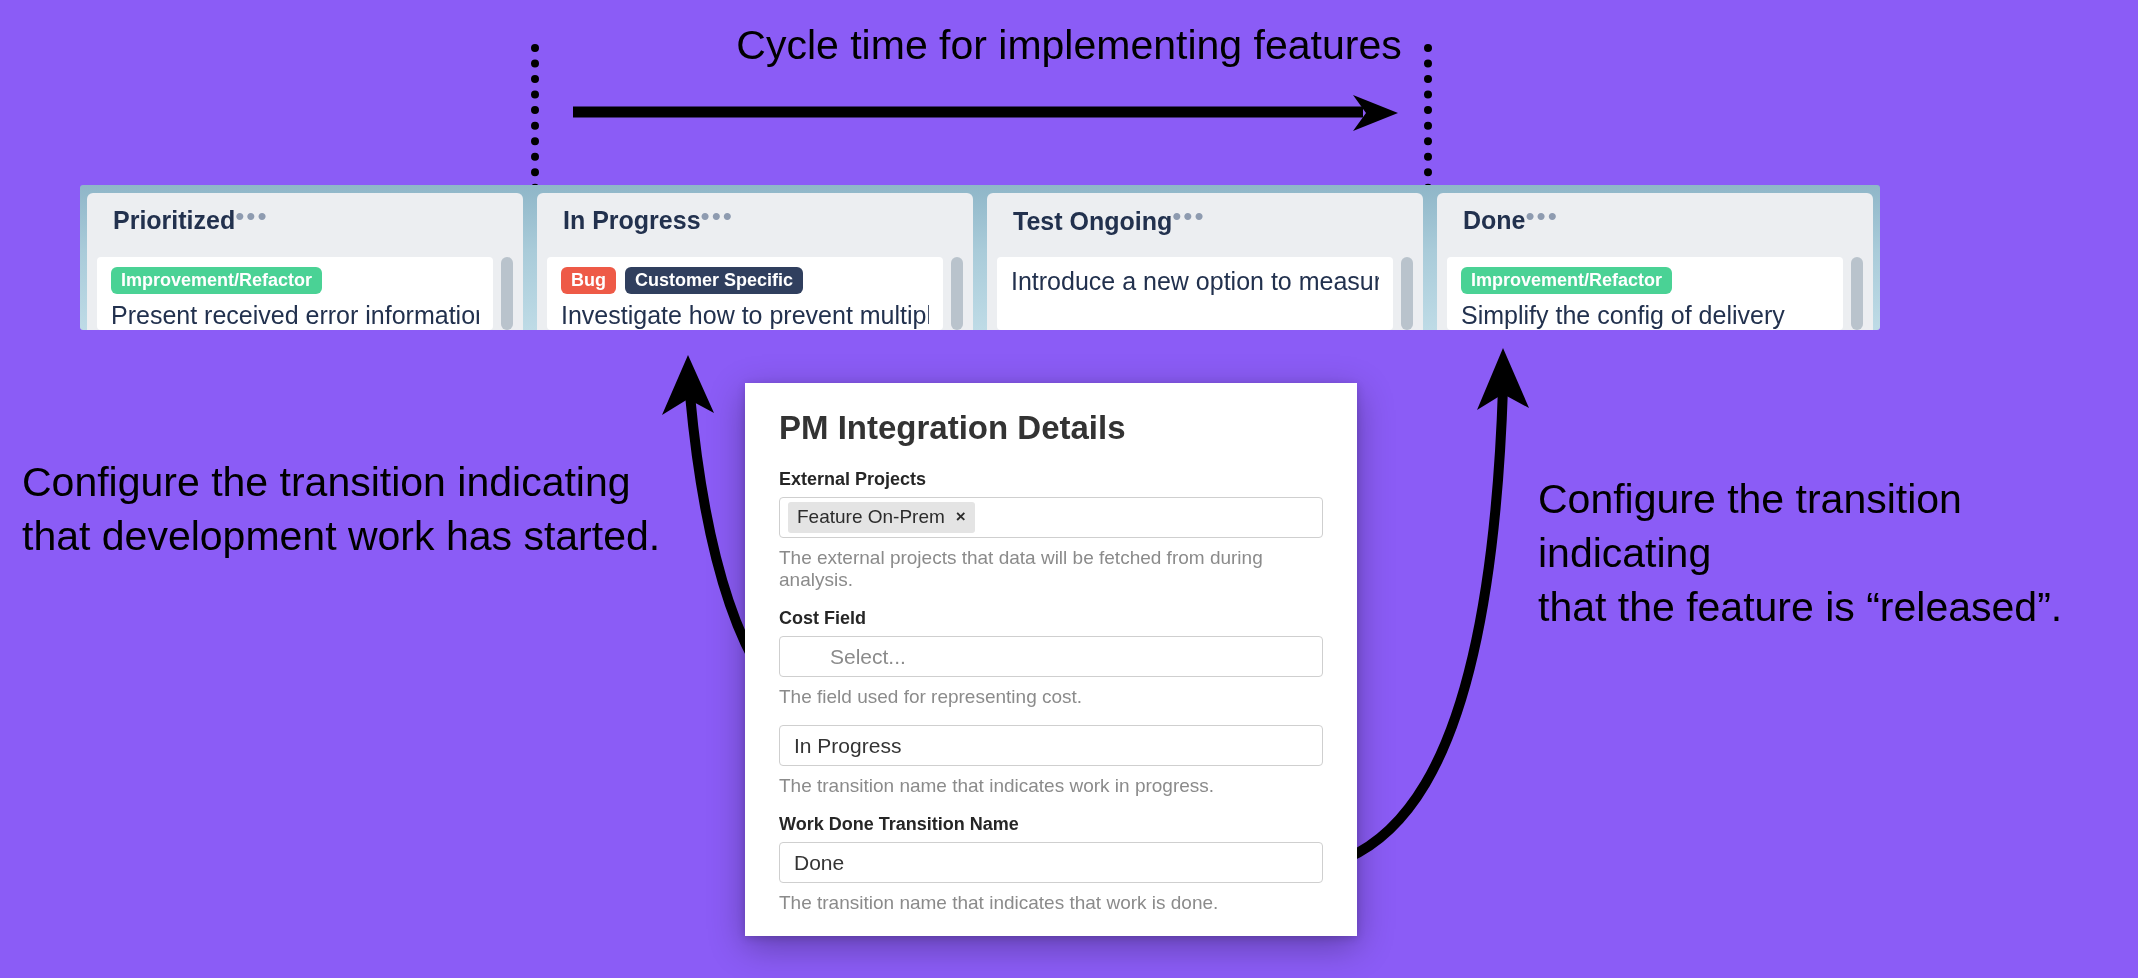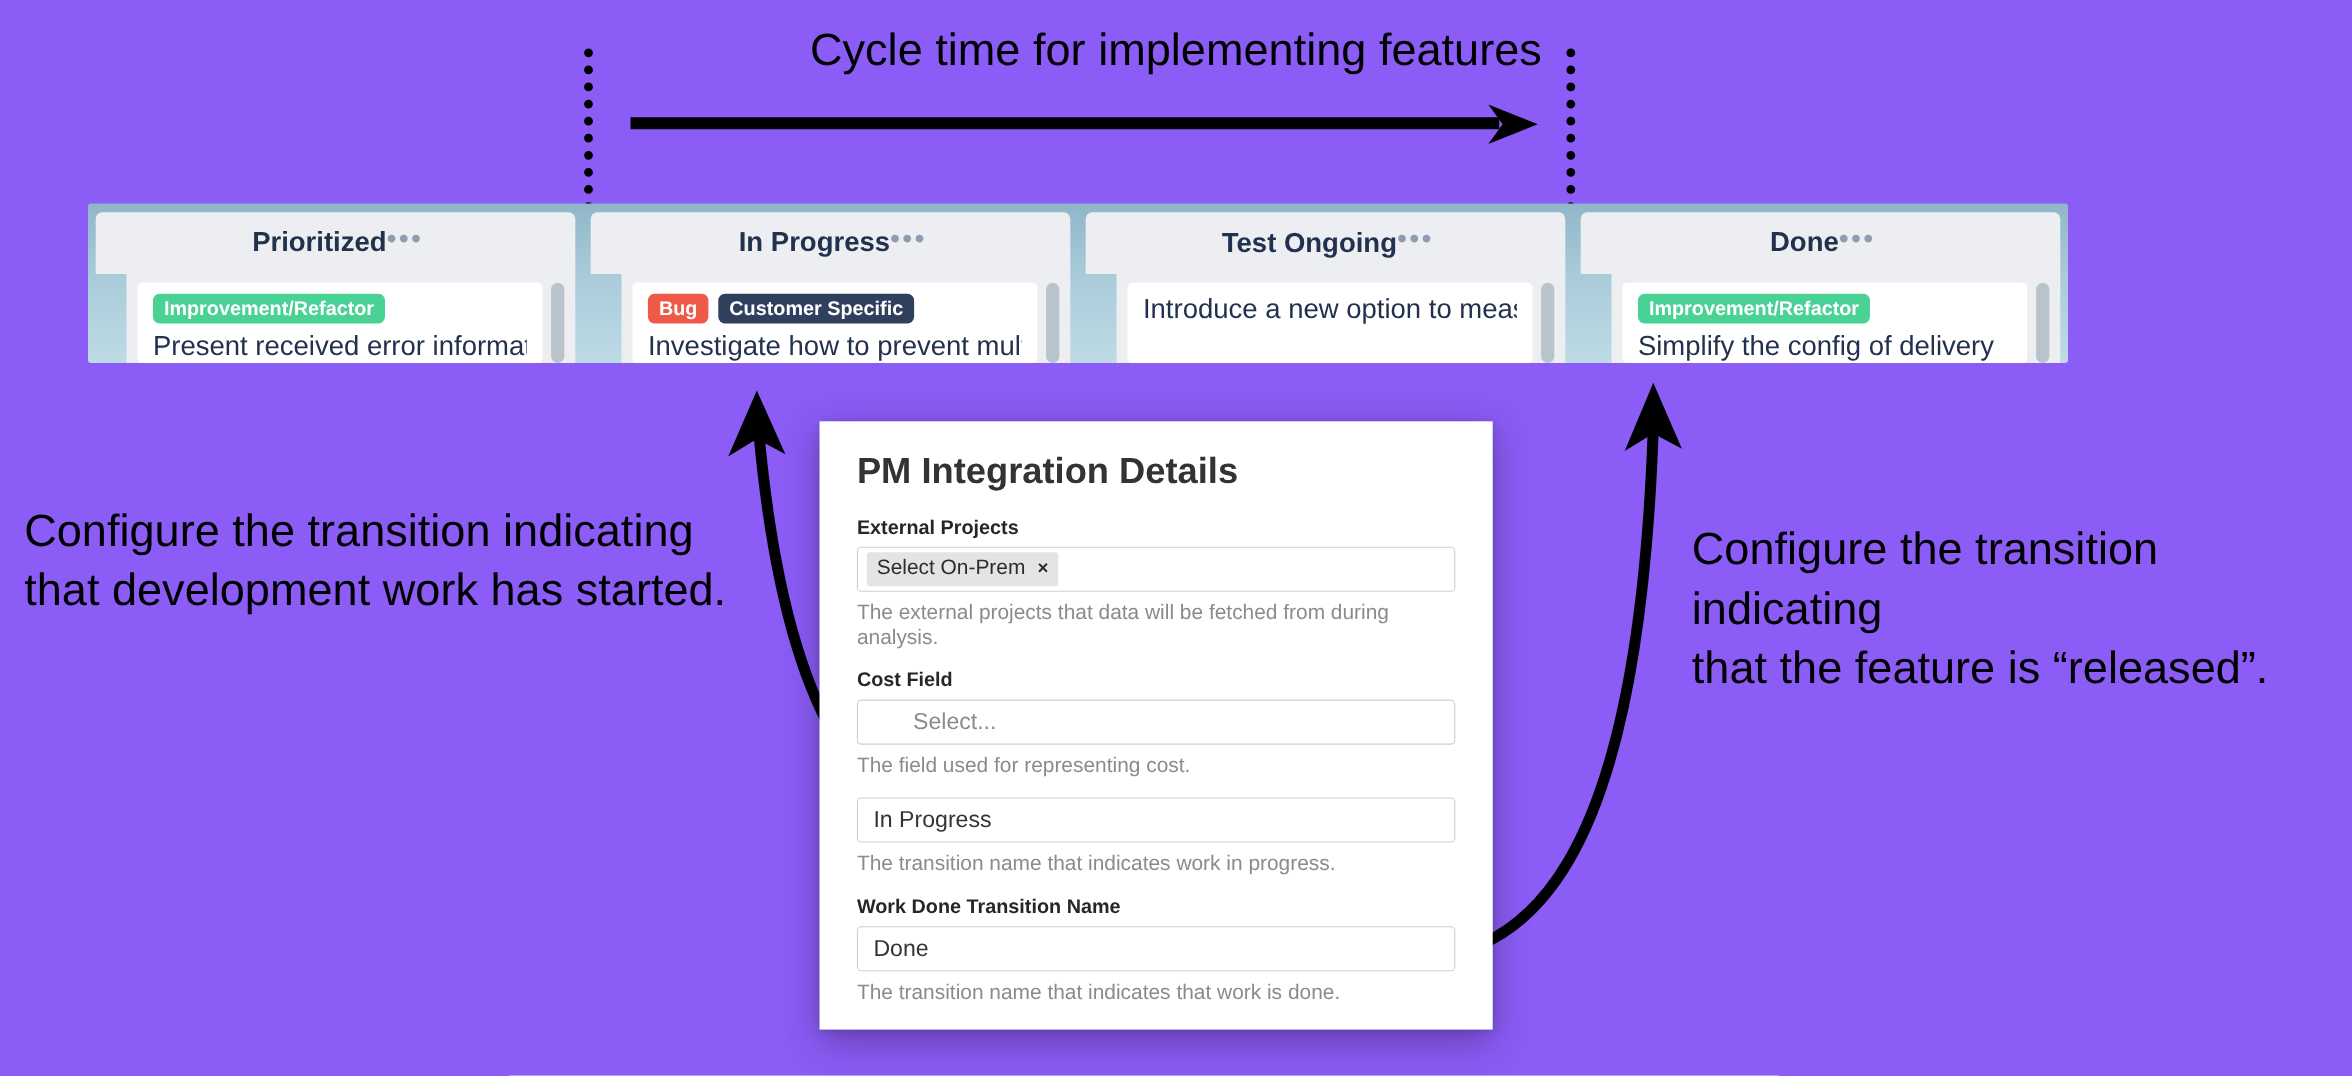--- a/index.html
+++ b/index.html
@@ -71,21 +71,21 @@
     min-width: 0;
   }
   .col-head {
     background: #eceef1;
     border-radius: 6px 6px 0 0;
     height: 56px;
     display: flex;
     align-items: center;
     padding: 0 22px 0 26px;
     box-sizing: border-box;
-    justify-content: center;
+    justify-content: flex-start;
   }
   .col-title {
     font-size: 25px;
     font-weight: bold;
     color: #22314e;
     white-space: nowrap;
     overflow: hidden;
   }
   .col-dots {
     color: #8e9bb0;
@@ -93,21 +93,20 @@
     letter-spacing: 2px;
     line-height: 10px;
     padding-bottom: 10px;
   }
   .col-body {
     background: #eceef1;
     flex: 1;
     padding: 8px 10px 0 10px;
     box-sizing: border-box;
     display: flex;
-    margin-left: 28px;
   }
   .card {
     background: #ffffff;
     border-radius: 4px;
     flex: 1;
     padding: 10px 14px 0 14px;
     box-sizing: border-box;
     min-width: 0;
     overflow: hidden;
   }
@@ -317,21 +316,21 @@
     <path d="M 0 520 C 150 545 245 430 258 40" stroke="#000" stroke-width="10" fill="none" stroke-linecap="round"></path>
     <polygon points="258,0 284,60 258,46 232,62" fill="#000"></polygon>
   </svg>
 
   <div id="dialog">
     <div class="dlg-title">PM Integration Details</div>
 
     <div class="field-label">External Projects</div>
     <div class="field-box">
       <span class="chip">
-        <span>Select On-Prem</span>
+        <span>Feature On-Prem</span>
         <span class="chip-x">×</span>
       </span>
     </div>
     <div class="field-help">The external projects that data will be fetched from during analysis.</div>
 
     <div class="field-label">Cost Field</div>
     <div class="field-box">
       <span class="field-placeholder">Select...</span>
     </div>
     <div class="field-help">The field used for representing cost.</div>

